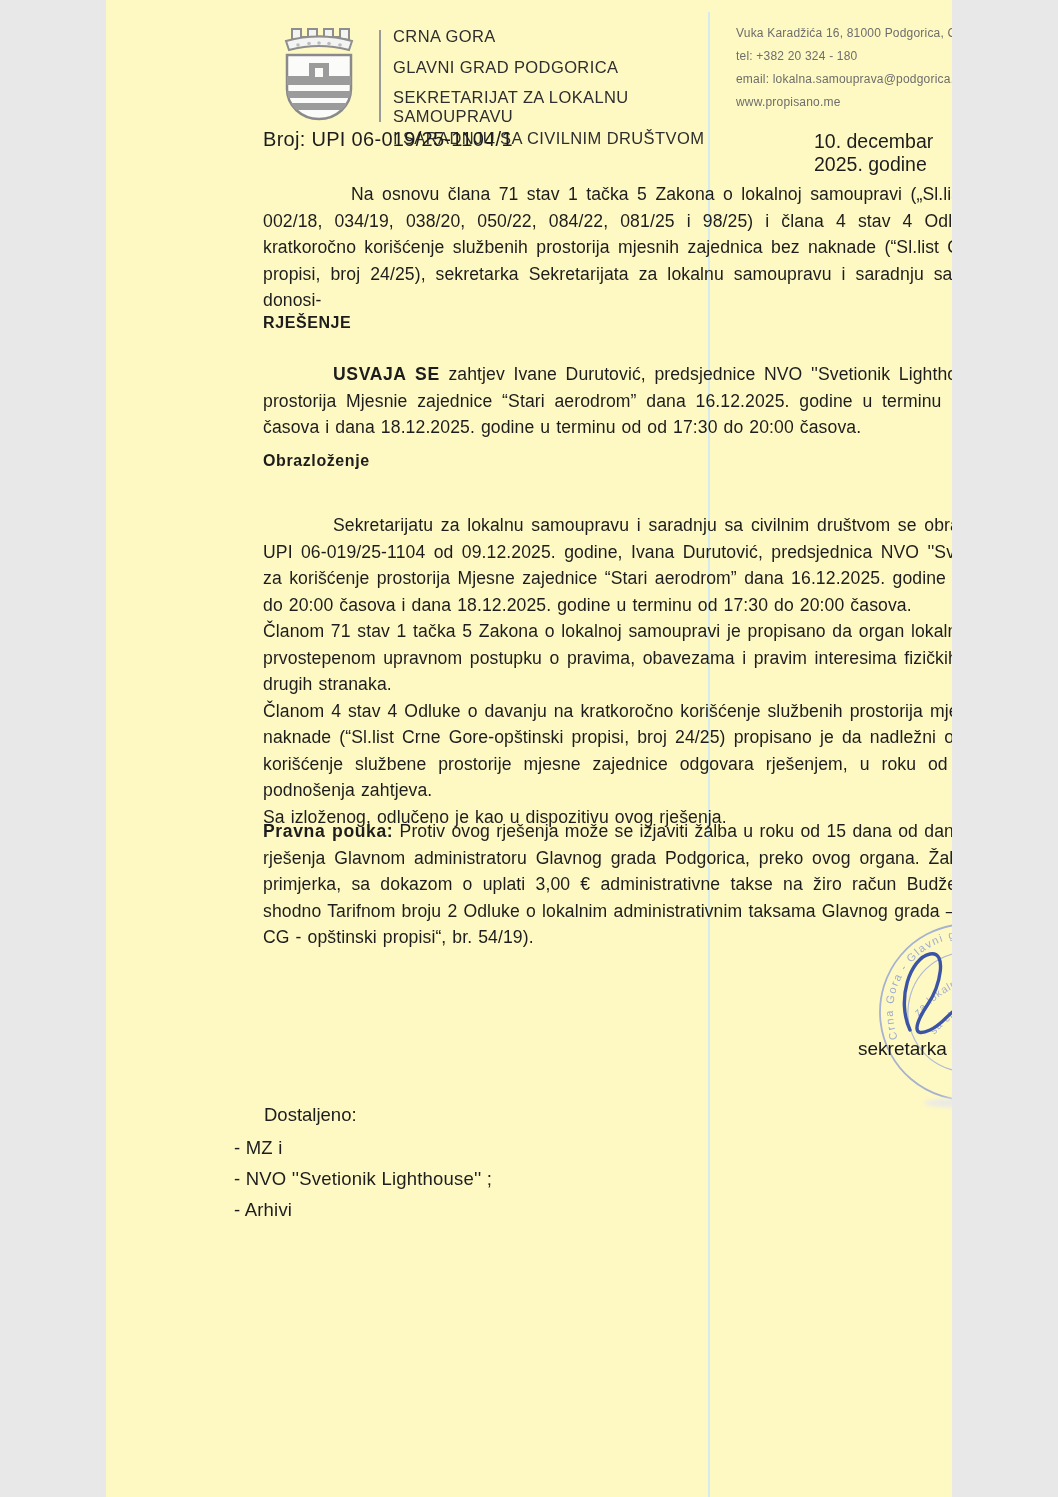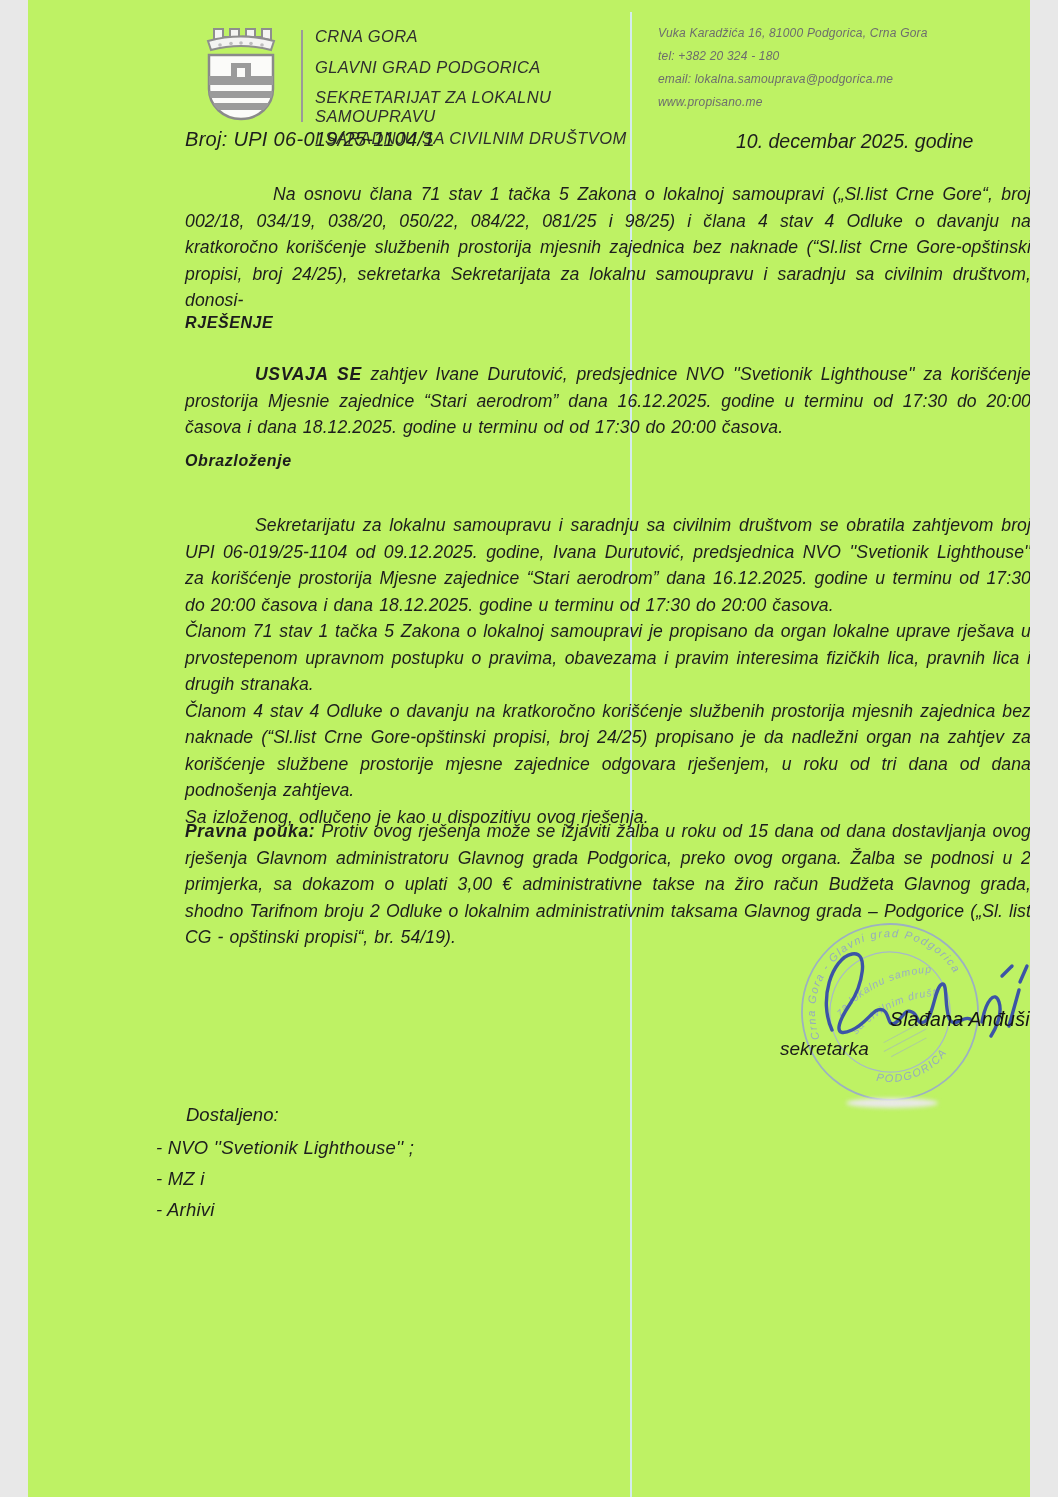--- a/index.html
+++ b/index.html
@@ -1,24 +1,23 @@
 <!DOCTYPE html>
 <html><head>
 <meta charset="utf-8">
 <style>
   html,body{margin:0;padding:0;background:#e8e8e8;}
   .page{
     position:relative;
-    width:1002px;height:1497px;
+    width:846px;height:1497px;
     margin:0 auto;
-    background:#bef264;
+    background:#fef9c3;
     font-family:"Liberation Sans", sans-serif;
     color:#1d1d1d;
     overflow:hidden;
-    font-style:italic;
   }
   .scan-line{
     position:absolute;left:602px;top:12px;bottom:0;width:2px;
     background:#d4ecee;
   }
   
   .coat{position:absolute;left:162px;top:24px;width:102px;height:104px;}
   .hdr-divider{position:absolute;left:273px;top:30px;width:2px;height:92px;background:#9a9a9a;}
   .org{position:absolute;left:287px;top:27px;width:330px;color:#2e2e2e;}
   .org div{font-size:16.5px;letter-spacing:.4px;}
@@ -160,17 +159,17 @@
       <path d="M214,44 L221,28"></path>
     </g>
   </svg>
 
   <div class="sig-name">Slađana Anđušić</div>
   <div class="sig-title">sekretarka</div>
   <div class="smudge"></div>
 
   <div class="dist">
     <div class="dist-head">Dostaljeno:</div>
+    <div class="dist-item">- MZ i</div>
     <div class="dist-item">- NVO ''Svetionik Lighthouse'' ;</div>
-    <div class="dist-item">- MZ i</div>
     <div class="dist-item">- Arhivi</div>
   </div>
 </div>
 
 </body></html>

